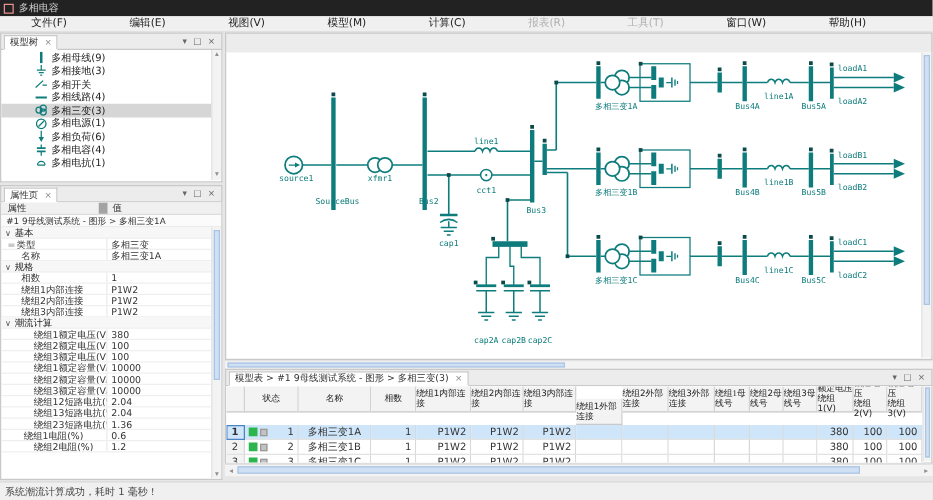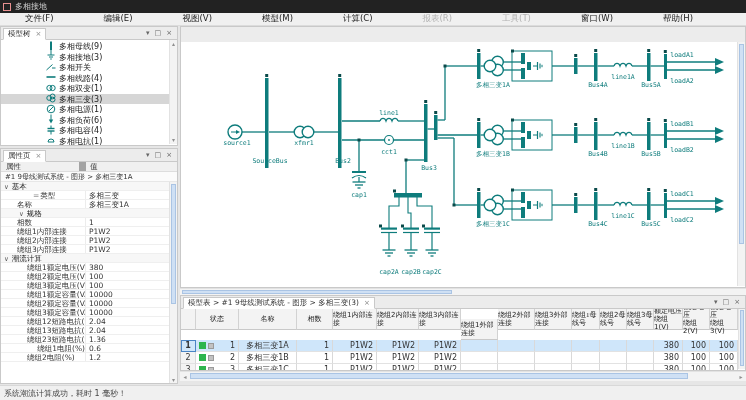--- a/index.html
+++ b/index.html
@@ -16,21 +16,21 @@
 
 .tabbar{position:absolute;background:#ececec;border:1px solid #c9c9c9;border-bottom:1px solid #c9c9c9;
   display:flex;align-items:flex-end;}
 .tab{background:#fff;border:1px solid #c9c9c9;border-bottom:1px solid #fff;height:12px;
   display:flex;align-items:center;padding:0 4px;font-size:7.5px;color:#333;margin:0 0 -1px 2px;white-space:nowrap;}
 .tab .x{margin-left:5px;color:#888;font-size:7px;}
 .tb-icons{margin-left:auto;display:flex;align-items:center;gap:5px;padding:0 5px 2px 0;color:#666;font-size:7px;}
 .body-panel{position:absolute;background:#fff;border:1px solid #c9c9c9;border-top:none;overflow:hidden;}
 
 #tree-body{padding-top:1px;}
-.tree-item{height:10.5px;display:flex;align-items:flex-start;padding-left:44px;font-size:8px;color:#222;}
+.tree-item{height:10.5px;display:flex;align-items:center;padding-left:26px;font-size:8px;color:#222;}
 .tree-item.selected{background:#d6d6d6;}
 .tree-item .ticon{width:11px;height:9px;display:inline-flex;align-items:center;justify-content:center;margin-right:3px;}
 
 #props-head{display:flex;height:10px;background:#f0f0f0;border-bottom:1px solid #ddd;font-size:7.5px;line-height:10px;}
 #props-head .c1{width:85px;padding-left:5px;border-right:7px solid #a3a3a3;}
 #props-head .c2{padding-left:4px;}
 #props-crumb{height:10px;line-height:10px;font-size:7px;color:#333;padding-left:4px;background:#fbfbfb;
   border-bottom:1px solid #e7e7e7;white-space:nowrap;overflow:hidden;}
 .prow{display:flex;height:9px;line-height:9px;font-size:7.5px;border-bottom:1px solid #efefef;}
 .prow .pname{width:85px;border-right:1px solid #ececec;white-space:nowrap;overflow:hidden;}
@@ -76,21 +76,21 @@
 #tb-tabbar{left:180px;top:295px;width:566px;height:14px;justify-content:space-between;}
 #tb-bodywrap{left:180px;top:309px;width:566px;height:62px;}
 #tb-hscroll{left:180px;top:371px;width:566px;height:10px;}
 svg text{font-family:"DejaVu Sans Mono","Liberation Mono",monospace;}
 </style>
 </head>
 <body>
 
 <div id="titlebar">
   <span id="app-icon"></span>
-  <span>多相接地</span>
+  <span>多相电容</span>
 </div>
 
 <div id="menubar">
     <span class="menu-item">文件(F)</span>
     <span class="menu-item">编辑(E)</span>
     <span class="menu-item">视图(V)</span>
     <span class="menu-item">模型(M)</span>
     <span class="menu-item">计算(C)</span>
     <span class="menu-item disabled">报表(R)</span>
     <span class="menu-item disabled">工具(T)</span>
@@ -140,29 +140,20 @@
         <span>多相开关</span>
       </div>
       <div class="tree-item">
         <span class="ticon">
           <svg width="10" height="10" viewBox="0 0 10 10" fill="none" stroke="#0e7c7c" stroke-width="1">
             <line x1="0.5" y1="5" x2="9.5" y2="5" stroke-width="1.6"></line>
           </svg>
         </span>
         <span>多相线路(4)</span>
       </div>
-      <div class="tree-item">
-        <span class="ticon">
-          <svg width="10" height="10" viewBox="0 0 10 10" fill="none" stroke="#0e7c7c" stroke-width="1">
-            <circle cx="3.4" cy="5" r="2.6"></circle>
-            <circle cx="6.6" cy="5" r="2.6"></circle>
-          </svg>
-        </span>
-        <span>多相双变(1)</span>
-      </div>
       <div class="tree-item selected">
         <span class="ticon">
           <svg width="10" height="10" viewBox="0 0 10 10" fill="none" stroke="#0e7c7c" stroke-width="1">
             <circle cx="3.2" cy="5" r="2.4"></circle>
             <circle cx="6.6" cy="3.4" r="2.4"></circle>
             <circle cx="6.6" cy="6.6" r="2.4"></circle>
           </svg>
         </span>
         <span>多相三变(3)</span>
       </div>
@@ -226,33 +217,33 @@
   <div id="props-head">
     <span class="c1">属性</span>
     <span class="c2">值</span>
   </div>
   <div id="props-crumb">#1 9母线测试系统 - 图形 &gt; 多相三变1A</div>
   <div id="props-rows" style="width:170px;">
       <div class="prow section">
         <div class="pname" style="width: 170px; border-right: none; padding-left: 3px;"><span class="chev">∨</span><span>基本</span></div>
       </div>
       <div class="prow">
-        <div class="pname" style="padding-left: 32px;"><span class="ro-mark">=</span><span>类型</span></div>
+        <div class="pname" style="padding-left: 5px;"><span class="ro-mark">=</span><span>类型</span></div>
         <div class="pval">
           <span>多相三变</span>
         </div>
       </div>
       <div class="prow">
         <div class="pname" style="padding-left: 16px;"><span>名称</span></div>
         <div class="pval">
           <span>多相三变1A</span>
         </div>
       </div>
       <div class="prow section">
-        <div class="pname" style="width: 170px; border-right: none; padding-left: 18px;"><span class="chev">∨</span><span>规格</span></div>
+        <div class="pname" style="width: 170px; border-right: none; padding-left: 3px;"><span class="chev">∨</span><span>规格</span></div>
       </div>
       <div class="prow">
         <div class="pname" style="padding-left: 16px;"><span>相数</span></div>
         <div class="pval">
           <span>1</span>
         </div>
       </div>
       <div class="prow">
         <div class="pname" style="padding-left: 16px;"><span>绕组1内部连接</span></div>
         <div class="pval">
@@ -322,21 +313,21 @@
           <span>2.04</span>
         </div>
       </div>
       <div class="prow">
         <div class="pname" style="padding-left: 26px;"><span>绕组23短路电抗(%)</span></div>
         <div class="pval">
           <span>1.36</span>
         </div>
       </div>
       <div class="prow">
-        <div class="pname" style="padding-left: 18px; text-align: right;"><span>绕组1电阻(%)</span></div>
+        <div class="pname" style="padding-left: 18px;"><span>绕组1电阻(%)</span></div>
         <div class="pval">
           <span>0.6</span>
         </div>
       </div>
       <div class="prow">
         <div class="pname" style="padding-left: 26px;"><span>绕组2电阻(%)</span></div>
         <div class="pval">
           <span>1.2</span>
         </div>
       </div>

